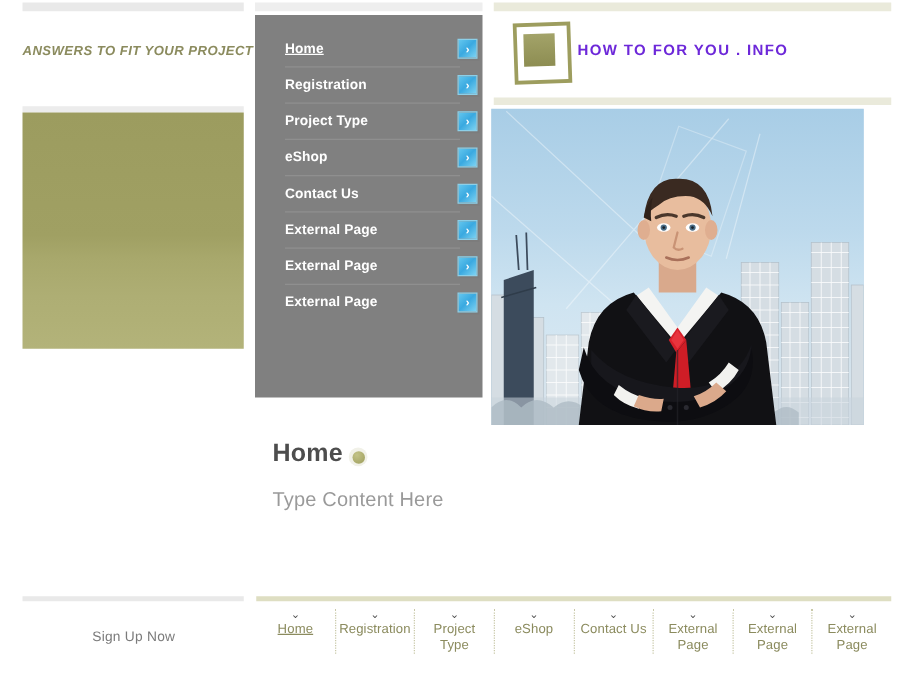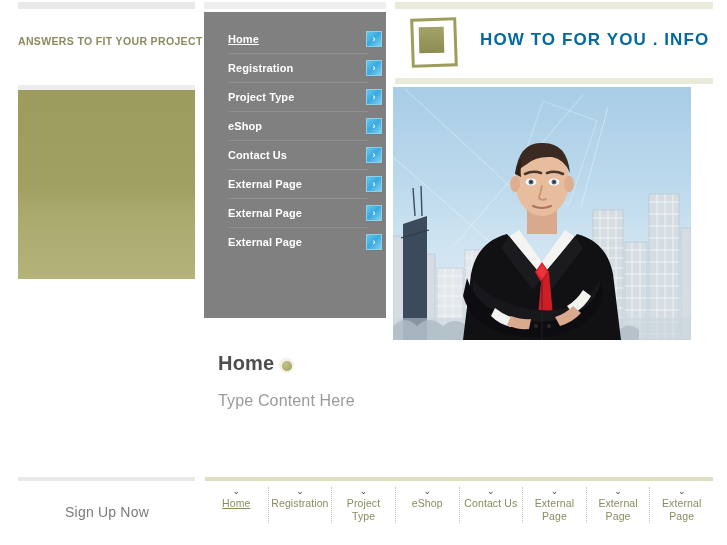--- a/index.html
+++ b/index.html
@@ -45,20 +45,21 @@
   .tagline {
     position: absolute;
     left: 18px; top: 35px;
     width: 178px;
     font-size: 10.5px;
     font-weight: bold;
     letter-spacing: 0.35px;
     color: #8b8b5e;
     text-align: center;
     white-space: nowrap;
+    font-style: italic;
   }
   .promo-cap {
     position: absolute;
     left: 18px; top: 85px;
     width: 177px; height: 5px;
     background: #ececec;
   }
   .promo-block {
     position: absolute;
     left: 18px; top: 90px;
@@ -139,24 +140,24 @@
     background: #ffffff;
   }
   .logo-inner {
     position: absolute;
     left: 11px; top: 11px;
     width: 25px; height: 26px;
     background: linear-gradient(to bottom, #a3a369, #8d8d52);
     transform: rotate(-1.5deg);
   }
   .brand-title {
-    margin-left: 24px;
-    font-size: 17px;
+    margin-left: 6px;
+    font-size: 12px;
     font-weight: bold;
-    color: #0369a1;
+    color: #6d28d9;
     letter-spacing: 1.1px;
     white-space: nowrap;
   }
 
   
   .hero-cap {
     position: absolute;
     left: 395px; top: 78px;
     width: 318px; height: 6px;
     background: #eaeadb;
@@ -219,21 +220,21 @@
     position: absolute;
     left: 205px; top: 477px;
     width: 508px; height: 4px;
     background: #dedec2;
   }
   .signup {
     position: absolute;
     left: 18px; top: 504px;
     width: 178px;
     text-align: center;
-    font-size: 14px;
+    font-size: 11px;
     color: #7b7b7b;
     letter-spacing: 0.2px;
   }
   .footer-nav {
     position: absolute;
     left: 205px; top: 487px;
     width: 508px;
     display: flex;
   }
   .footer-item {

